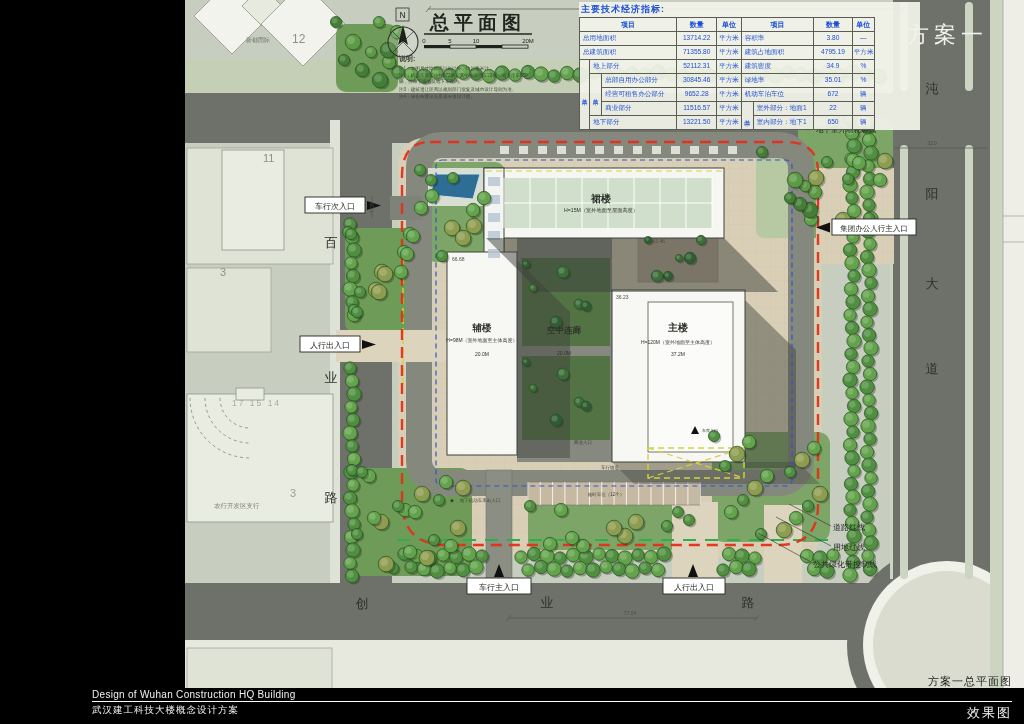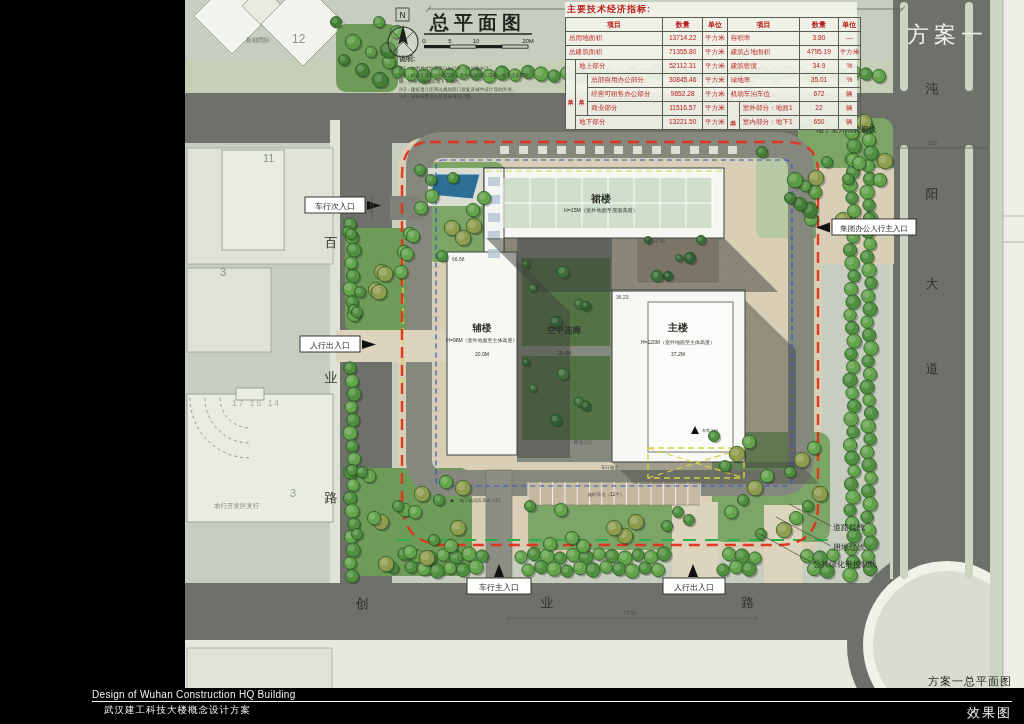--- a/index.html
+++ b/index.html
@@ -1,38 +1,38 @@
 <!DOCTYPE html>
 <html><head>
 <meta charset="utf-8">
 <style>
   html,body{margin:0;padding:0;background:#111;}
   #sheet{position:relative;width:1024px;height:724px;background:#000;overflow:hidden;
          font-family:"Liberation Sans","DejaVu Sans",sans-serif;}
   #mapsvg{position:absolute;left:0;top:0;}
   
-  .itable{position:absolute;left:565px;top:2px;width:292px;background:rgba(242,243,234,0.93);
-          color:#b91c1c;}
+  .itable{position:absolute;left:579px;top:2px;width:341px;background:rgba(242,243,234,0.93);
+          color:#1d4ed8;}
   .ittl{font-size:9px;font-weight:bold;padding:1px 0 1px 2px;letter-spacing:1px;}
   .itable table{border-collapse:collapse;width:296px;table-layout:fixed;}
   .itable td{border:0.5px solid #5a5d55;font-size:6.6px;line-height:1.05;text-align:center;
              padding:1.5px 1px;height:10px;overflow:hidden;white-space:nowrap;}
   .itable tr.hd td{font-weight:bold;font-size:7px;}
   .itable td.lbl{text-align:left;padding-left:3px;}
   .itable td.vert{writing-mode:vertical-lr;text-orientation:upright;font-size:6px;
                   padding:0;letter-spacing:1px;text-align:center;}
   
   .notes{position:absolute;left:399px;top:54px;width:136px;color:#3f423a;}
   .notes .nt{font-size:7px;font-weight:bold;margin-bottom:2px;}
   .notes .ni{font-size:4.6px;line-height:1.35;margin-bottom:1px;}
   
   .footer{position:absolute;left:0;top:688px;width:817px;height:36px;background:#000;color:#f2f2f0;}
   .f-en{position:absolute;left:92px;top:1px;font-size:10px;letter-spacing:0.3px;}
   .f-rule{position:absolute;left:92px;top:13px;width:920px;height:1px;background:#ffffff;}
-  .f-cn{position:absolute;left:92px;top:16px;font-size:9.5px;letter-spacing:1px;margin-left:12px;}
+  .f-cn{position:absolute;left:92px;top:16px;font-size:9.5px;letter-spacing:1px;}
   .f-right{position:absolute;left:880px;top:16px;width:132px;text-align:right;font-size:13px;letter-spacing:2px;}
 </style>
 </head>
 <body>
 
 <div id="sheet">
 
 <svg id="mapsvg" width="1024" height="724" viewBox="0 0 1024 724">
   <defs>
     <pattern id="pav" width="14" height="14" patternUnits="userSpaceOnUse">

